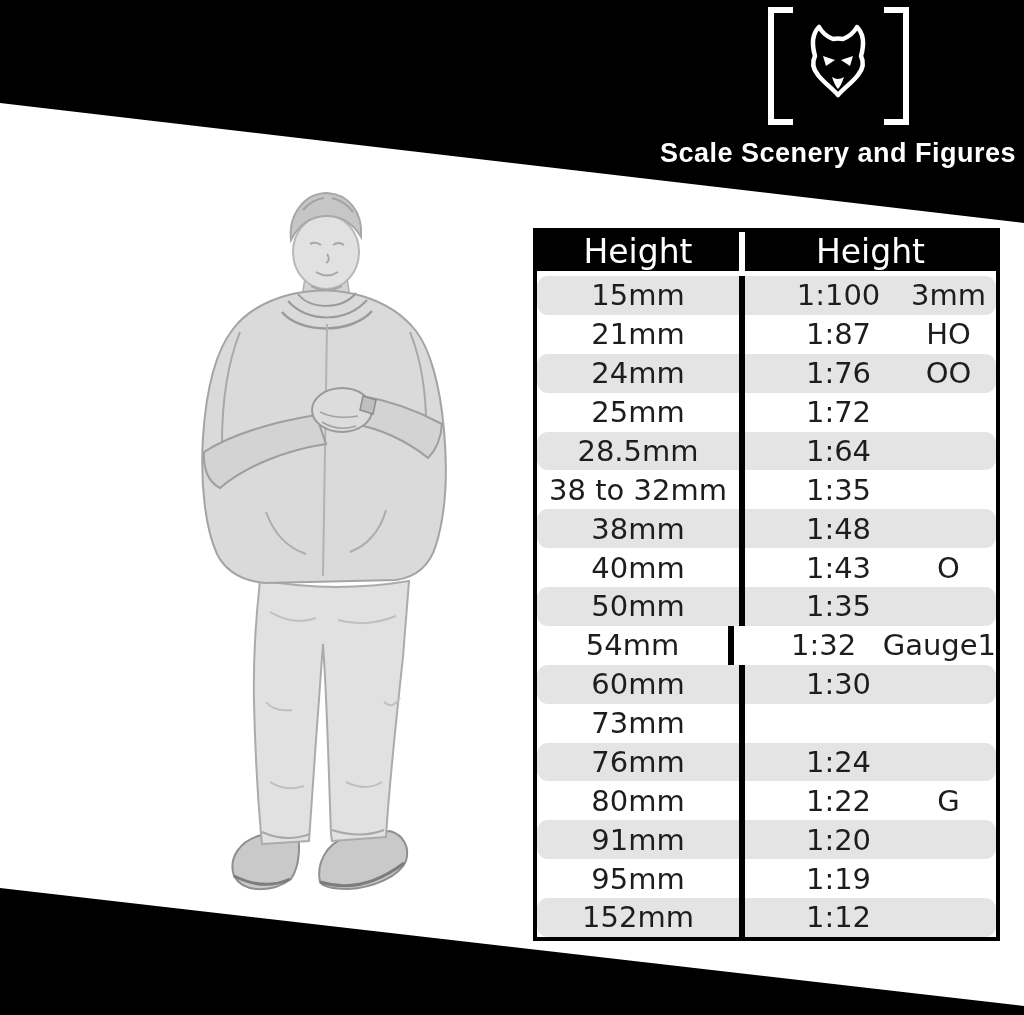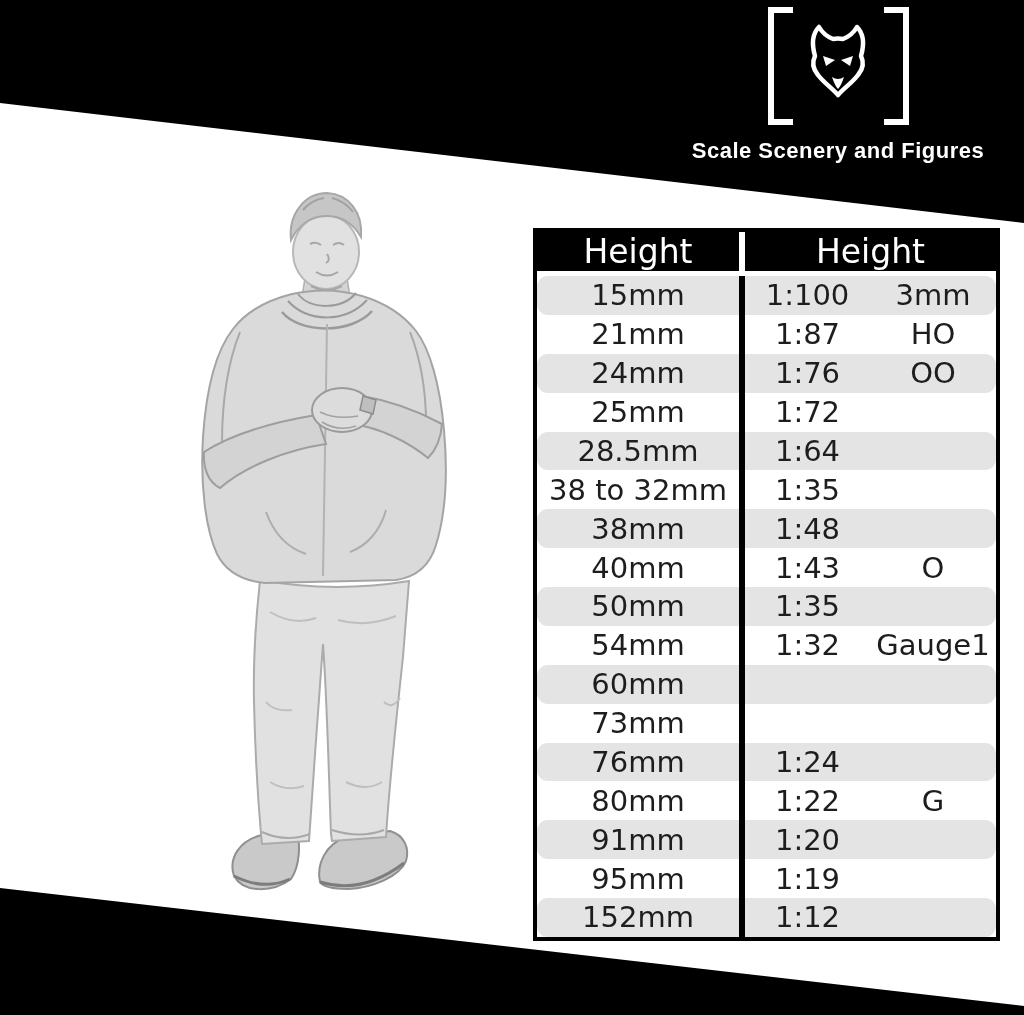--- a/index.html
+++ b/index.html
@@ -12,21 +12,21 @@
   .band-top{position:absolute;left:0;top:0;width:1024px;height:1015px;
     background:var(--band,#000);
     clip-path:polygon(0 0,1024px 0,1024px 223px,0 103px);}
   .band-bottom{position:absolute;left:0;top:0;width:1024px;height:1015px;
     background:var(--band,#000);
     clip-path:polygon(0 888px,1024px 1006px,1024px 1015px,0 1015px);}
   
   .logo{position:absolute;left:654px;top:6px;width:368px;}
   .logo svg{display:block;margin:0 auto;}
   .logo-text{margin-top:12px;text-align:center;color:var(--logo-text,#fff);
-    font-family:"Liberation Sans",sans-serif;font-weight:bold;font-size:22px;
+    font-family:"Liberation Sans",sans-serif;font-weight:bold;font-size:27px;
     letter-spacing:.5px;white-space:nowrap;}
   
   .figure{position:absolute;left:170px;top:182px;}
   
   .scale-table{position:absolute;left:533px;top:228px;width:467px;height:713px;
     border:4px solid var(--border,#000);box-sizing:border-box;background:#fff;
     display:flex;flex-direction:column;}
   .thead{display:flex;flex:0 0 37px;}
   .th{background:var(--header-bg,#000);color:var(--header-text,#fff);
     display:flex;align-items:center;justify-content:center;font-size:33px;}
@@ -34,21 +34,21 @@
   .th-gap{width:6px;background:#fff;}
   .th-scale{flex:1;}
   .thead-gap{flex:0 0 5px;background:#fff;}
   .tbody{flex:1;display:flex;flex-direction:column;}
   .tr{flex:1;display:flex;background:#fff;border-radius:11px;}
   .tr.alt{background:var(--stripe,#e4e4e4);}
   .tr>div{display:flex;align-items:center;justify-content:center;
     font-size:29px;color:var(--body-text,#1d1d1d);white-space:nowrap;}
   .td-h{width:202px;}
   .td-div{width:6px;background:var(--border,#000);}
-  .td-r{width:125px;}
+  .td-r{width:125px;padding-left:31px;}
   .td-g{flex:1;}
 </style>
 </head>
 <body>
 
 <div class="canvas" id="canvas" style="--band: #000000; --bg: #ffffff; --stripe: #e4e4e4; --header-bg: #000000; --header-text: #ffffff; --body-text: #1d1d1d; --logo-text: #ffffff; --border: #000000;">
 
   <div class="band-top"></div>
   <div class="band-bottom"></div>
 
@@ -182,20 +182,21 @@
         </div>
         <div class="tr">
           <div class="td-h">54mm</div>
           <div class="td-div"></div>
           <div class="td-r">1:32</div>
           <div class="td-g">Gauge1</div>
         </div>
         <div class="tr alt">
           <div class="td-h">60mm</div>
           <div class="td-div"></div>
+          <div class="td-r">1:30</div>
           <div class="td-g"></div>
         </div>
         <div class="tr">
           <div class="td-h">73mm</div>
           <div class="td-div"></div>
           <div class="td-g"></div>
         </div>
         <div class="tr alt">
           <div class="td-h">76mm</div>
           <div class="td-div"></div>

